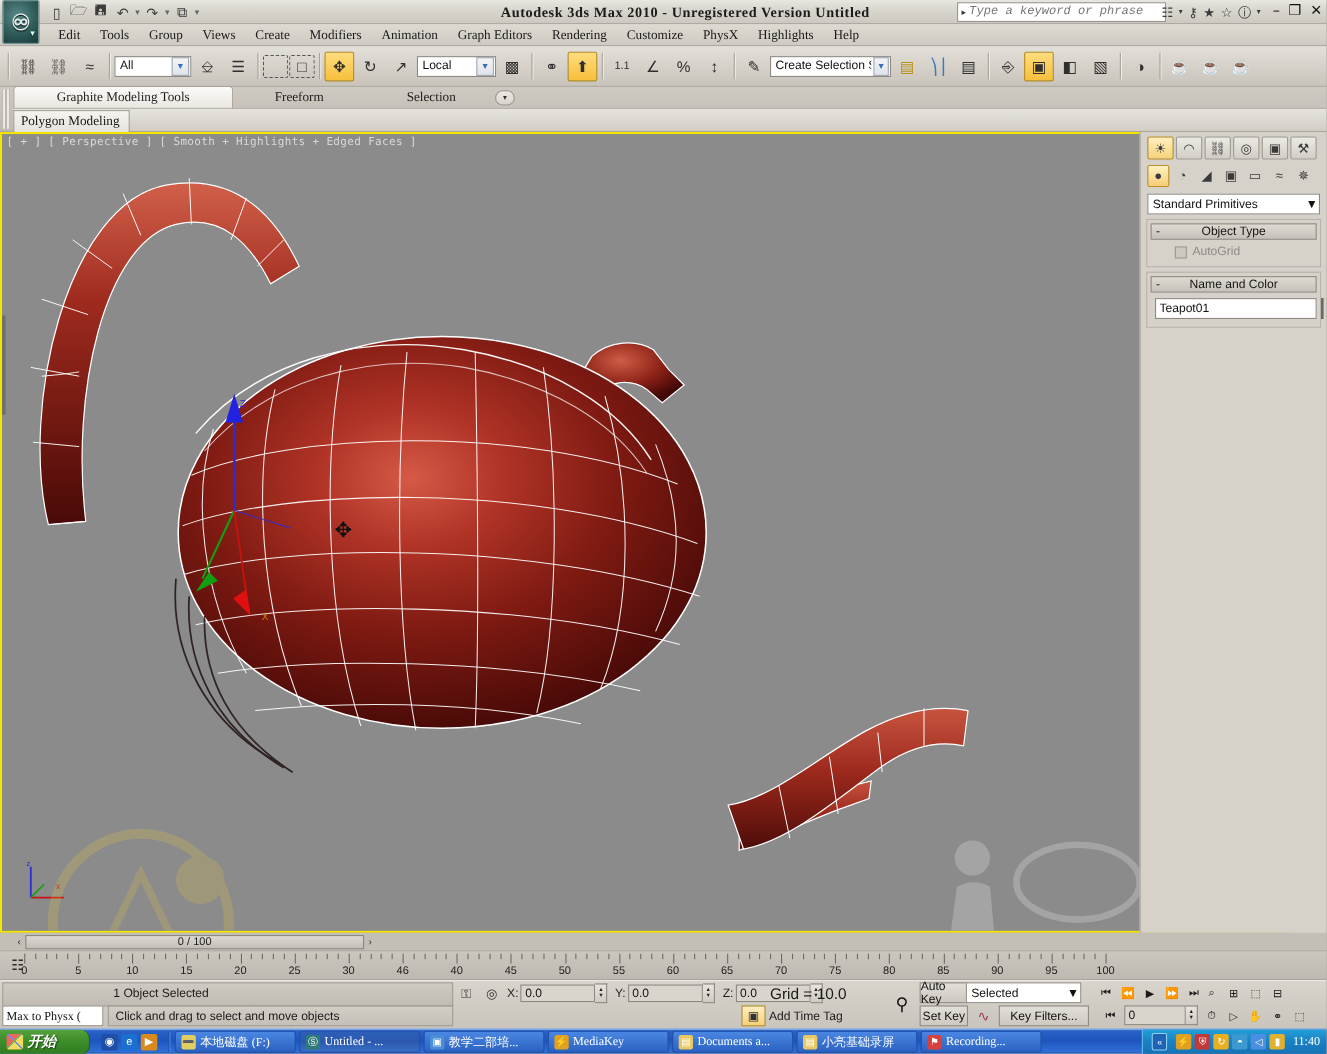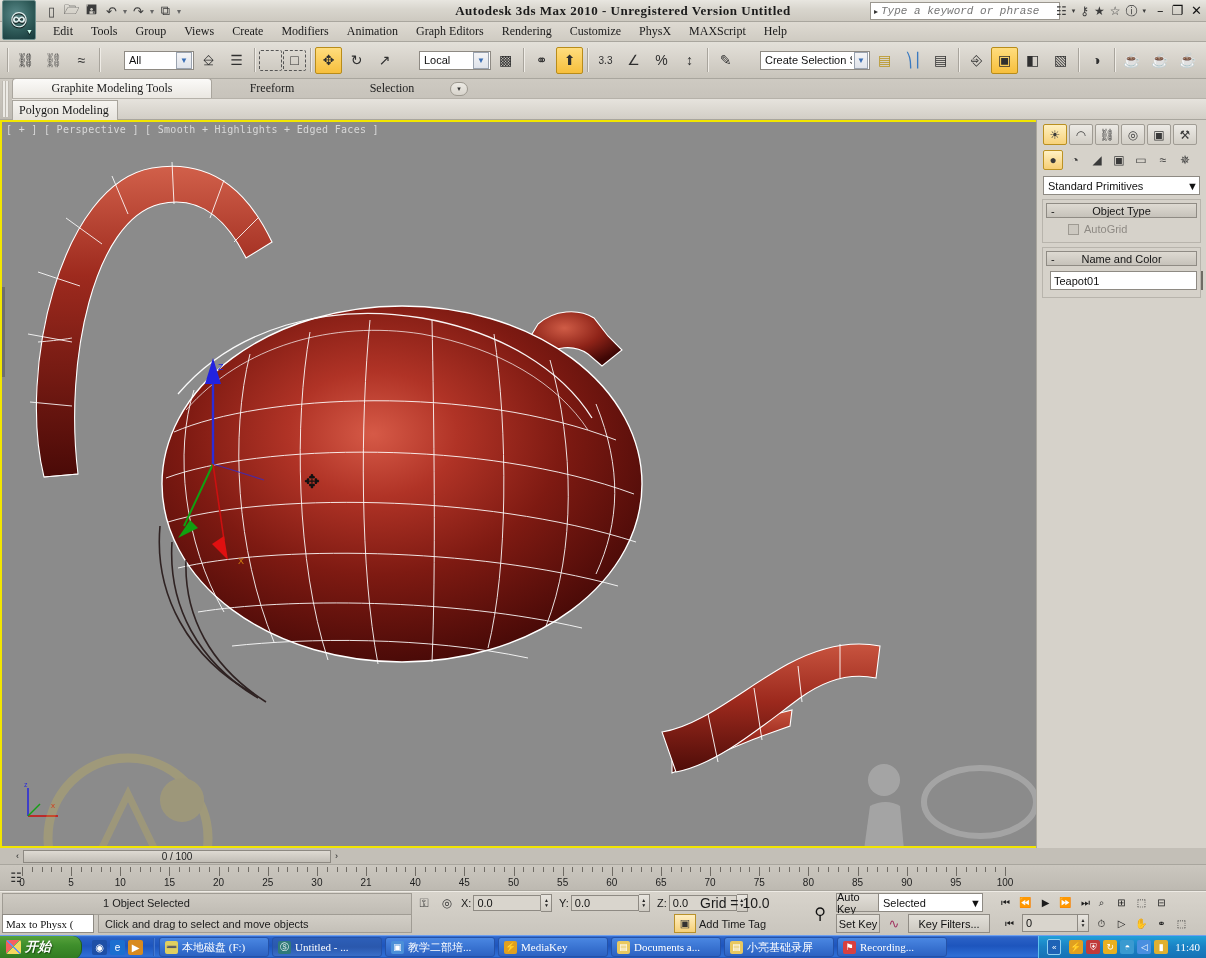--- a/index.html
+++ b/index.html
@@ -82,21 +82,21 @@
     flex:0 0 auto;
   }
   .tb.active {
     background:linear-gradient(to bottom,#ffdd7e,#f7bf3c);
     border:1px solid #b88c1a;
   }
   .tsep { width:1px; height:24px; background:#a8a49c; box-shadow:1px 0 0 #efece6; margin:0 3px; flex:0 0 auto;}
   .combo {
     height:19px; border:1px solid #8e8a83; background:#fff;
     display:flex; align-items:center; justify-content:space-between;
-    font-size:11px; color:#111; padding-left:4px; flex:0 0 auto;margin-left:20px;
+    font-size:11px; color:#111; padding-left:4px; flex:0 0 auto;
   }
   .combo .cv { white-space:nowrap; overflow:hidden; }
   .combo .cb {
     width:16px; height:17px; margin:0 1px 0 2px;
     background:linear-gradient(to bottom,#f4f4f6,#dfe3ea);
     border:1px solid #9aa3af; display:flex;align-items:center;justify-content:center;
     color:#3b6fb5; font-size:8px;
   }
 
   
@@ -432,21 +432,21 @@
       <div class="mi">Tools</div>
       <div class="mi">Group</div>
       <div class="mi">Views</div>
       <div class="mi">Create</div>
       <div class="mi">Modifiers</div>
       <div class="mi">Animation</div>
       <div class="mi">Graph Editors</div>
       <div class="mi">Rendering</div>
       <div class="mi">Customize</div>
       <div class="mi">PhysX</div>
-      <div class="mi">MAXScript</div>
+      <div class="mi">Highlights</div>
       <div class="mi">Help</div>
     </div>
 
   <div class="toolbar">
     <div class="tsep"></div>
     <div class="tb">⛓</div>
     <div class="tb" style="opacity:.8">⛓</div>
     <div class="tb">≈</div>
     <div class="tsep"></div>
     <div class="combo" style="width:70px">
@@ -464,21 +464,21 @@
     <div class="tb">↗</div>
     <div class="combo" style="width:72px">
       <span class="cv">Local</span>
       <span class="cb">▼</span>
     </div>
     <div class="tb">▩</div>
     <div class="tsep"></div>
     <div class="tb">⚭</div>
     <div class="tb active">⬆</div>
     <div class="tsep"></div>
-    <div class="tb" style="font-size:10px">3.3</div>
+    <div class="tb" style="font-size:10px">1.1</div>
     <div class="tb">∠</div>
     <div class="tb">%</div>
     <div class="tb">↕</div>
     <div class="tsep"></div>
     <div class="tb">✎</div>
     <div class="combo" style="width:110px">
       <span class="cv">Create Selection Set</span>
       <span class="cb">▼</span>
     </div>
     <div class="tb" style="color:#b8941f">▤</div>
@@ -807,21 +807,21 @@
       <div class="rtick" style="left: 985.34px; height: 5px;"></div>
       <div class="rtick" style="left: 995.17px; height: 5px;"></div>
       <div class="rtick" style="left: 1005px; height: 9px;"></div>
       <div class="rlbl" style="left: 22px;">0</div>
       <div class="rlbl" style="left: 71.15px;">5</div>
       <div class="rlbl" style="left: 120.3px;">10</div>
       <div class="rlbl" style="left: 169.45px;">15</div>
       <div class="rlbl" style="left: 218.6px;">20</div>
       <div class="rlbl" style="left: 267.75px;">25</div>
       <div class="rlbl" style="left: 316.9px;">30</div>
-      <div class="rlbl" style="left: 366.05px;">21</div>
+      <div class="rlbl" style="left: 366.05px;">46</div>
       <div class="rlbl" style="left: 415.2px;">40</div>
       <div class="rlbl" style="left: 464.35px;">45</div>
       <div class="rlbl" style="left: 513.5px;">50</div>
       <div class="rlbl" style="left: 562.65px;">55</div>
       <div class="rlbl" style="left: 611.8px;">60</div>
       <div class="rlbl" style="left: 660.95px;">65</div>
       <div class="rlbl" style="left: 710.1px;">70</div>
       <div class="rlbl" style="left: 759.25px;">75</div>
       <div class="rlbl" style="left: 808.4px;">80</div>
       <div class="rlbl" style="left: 857.55px;">85</div>

